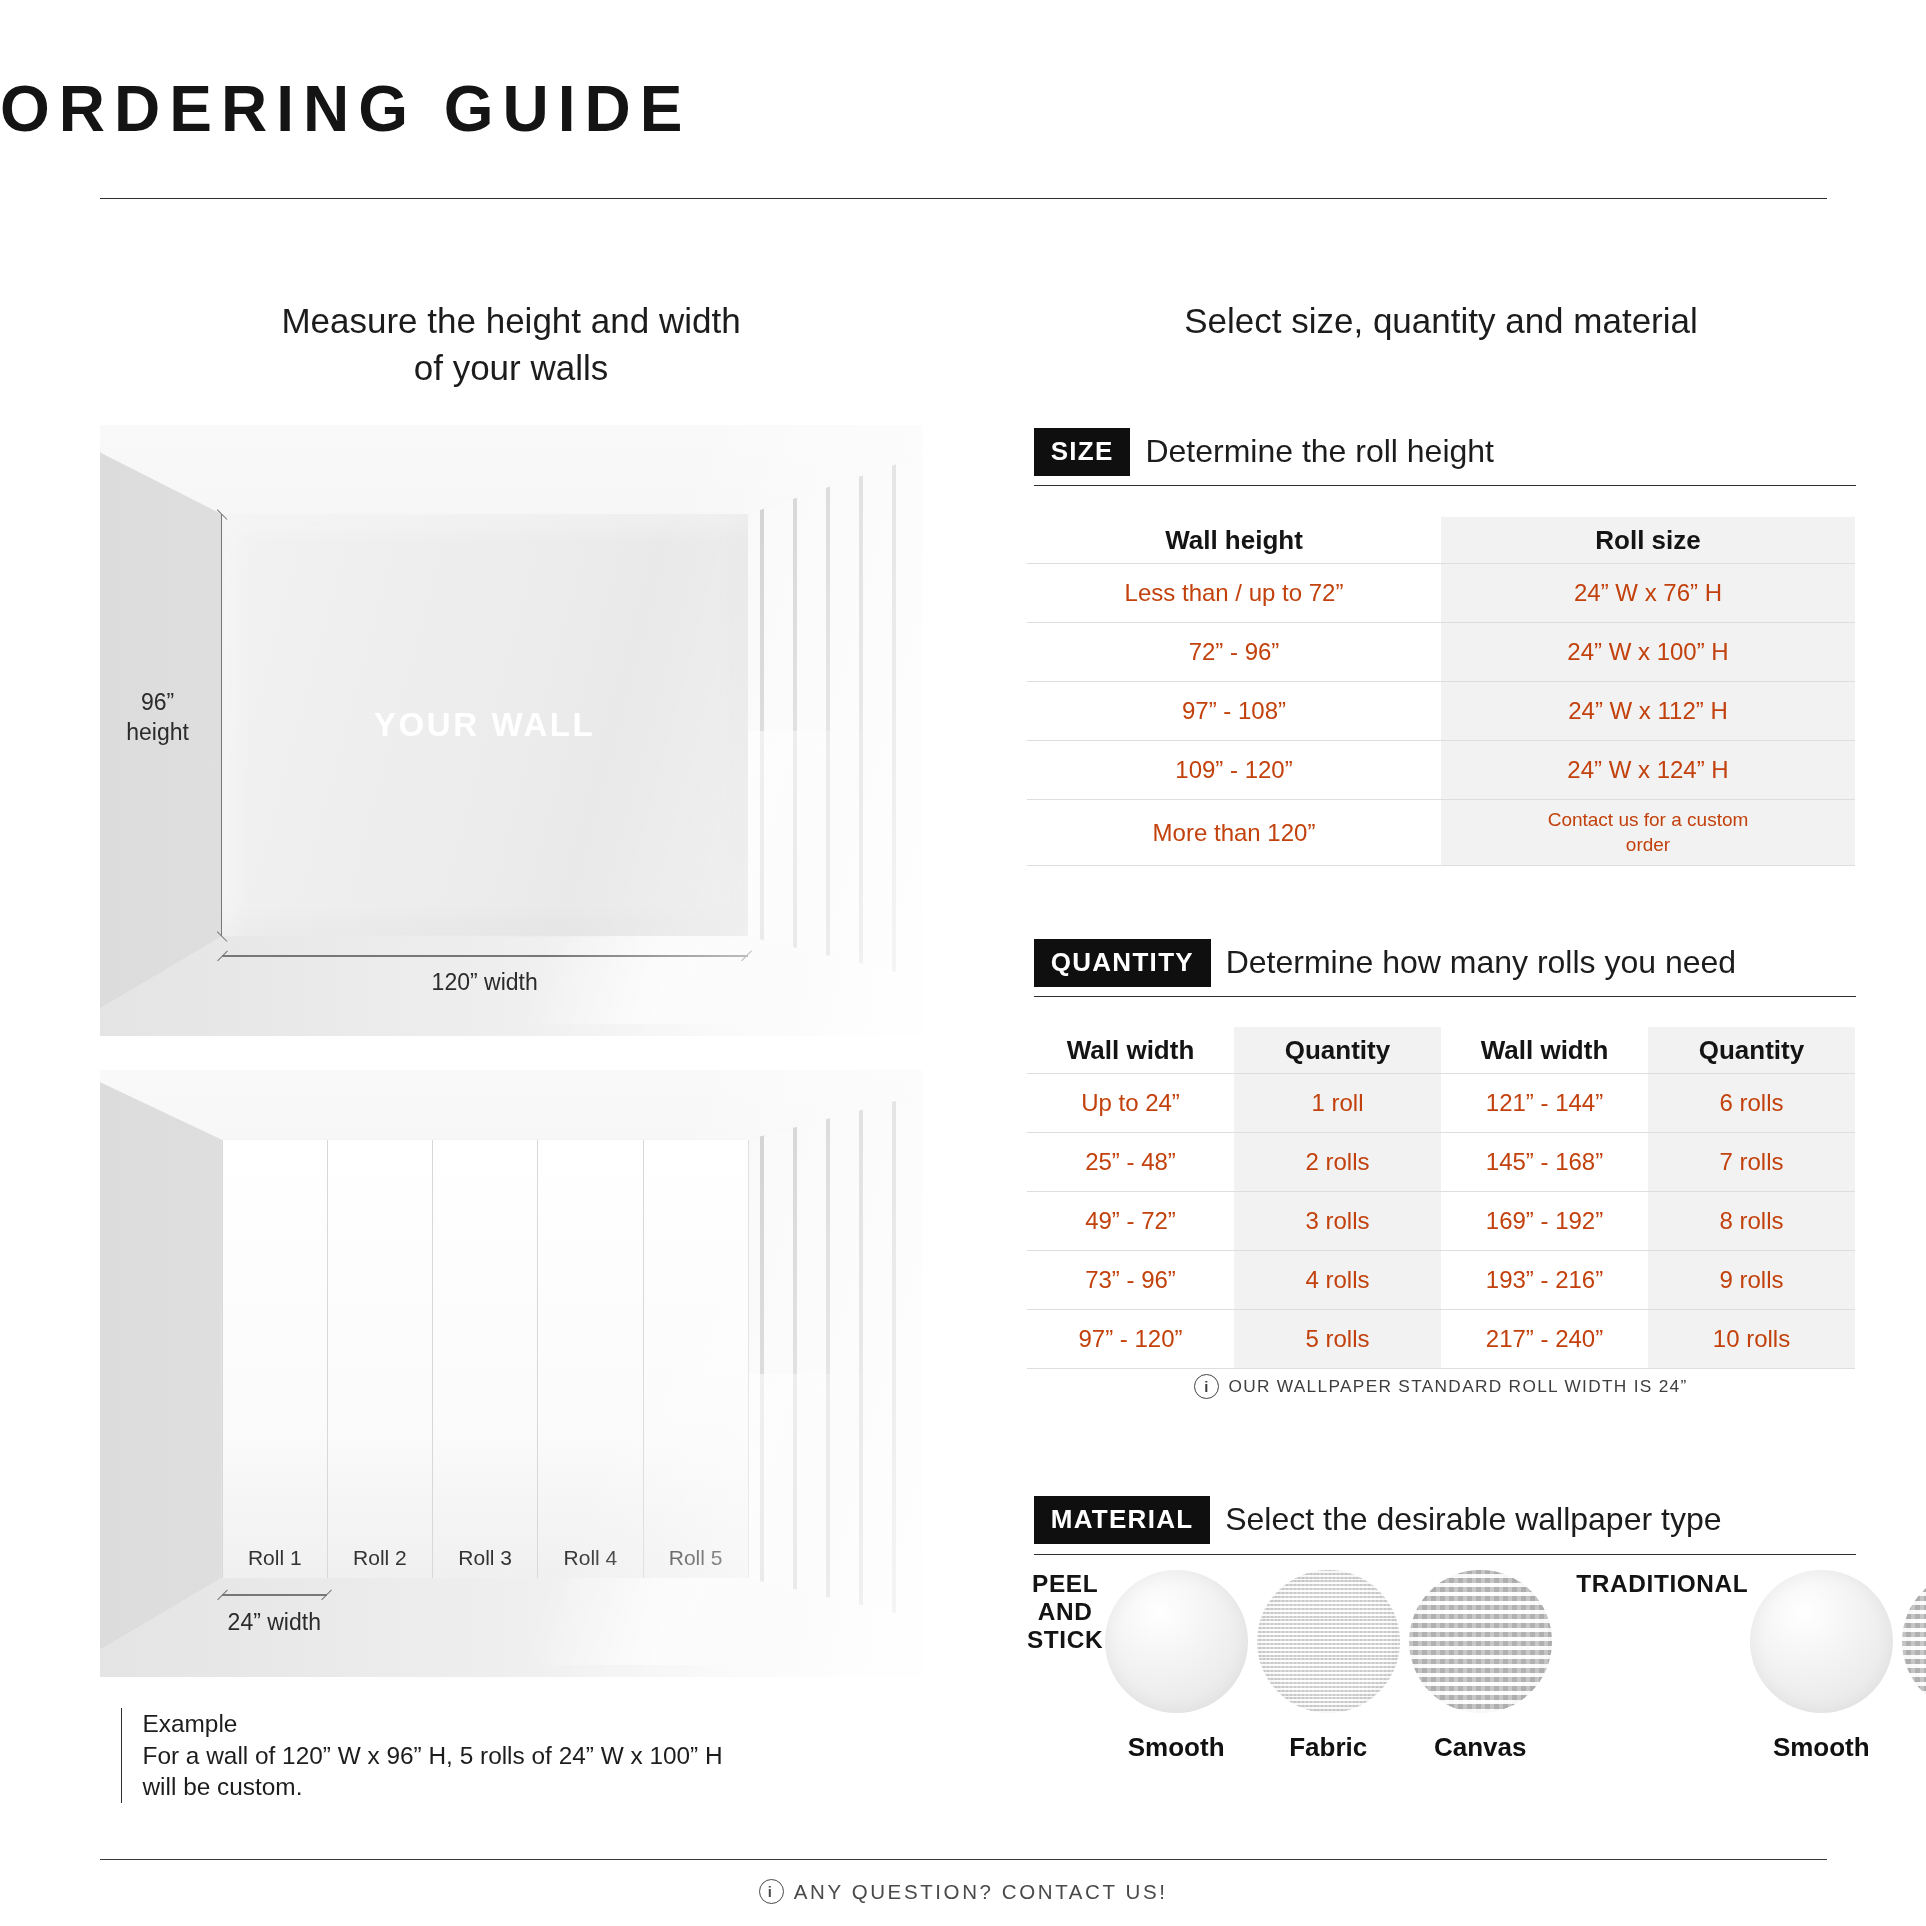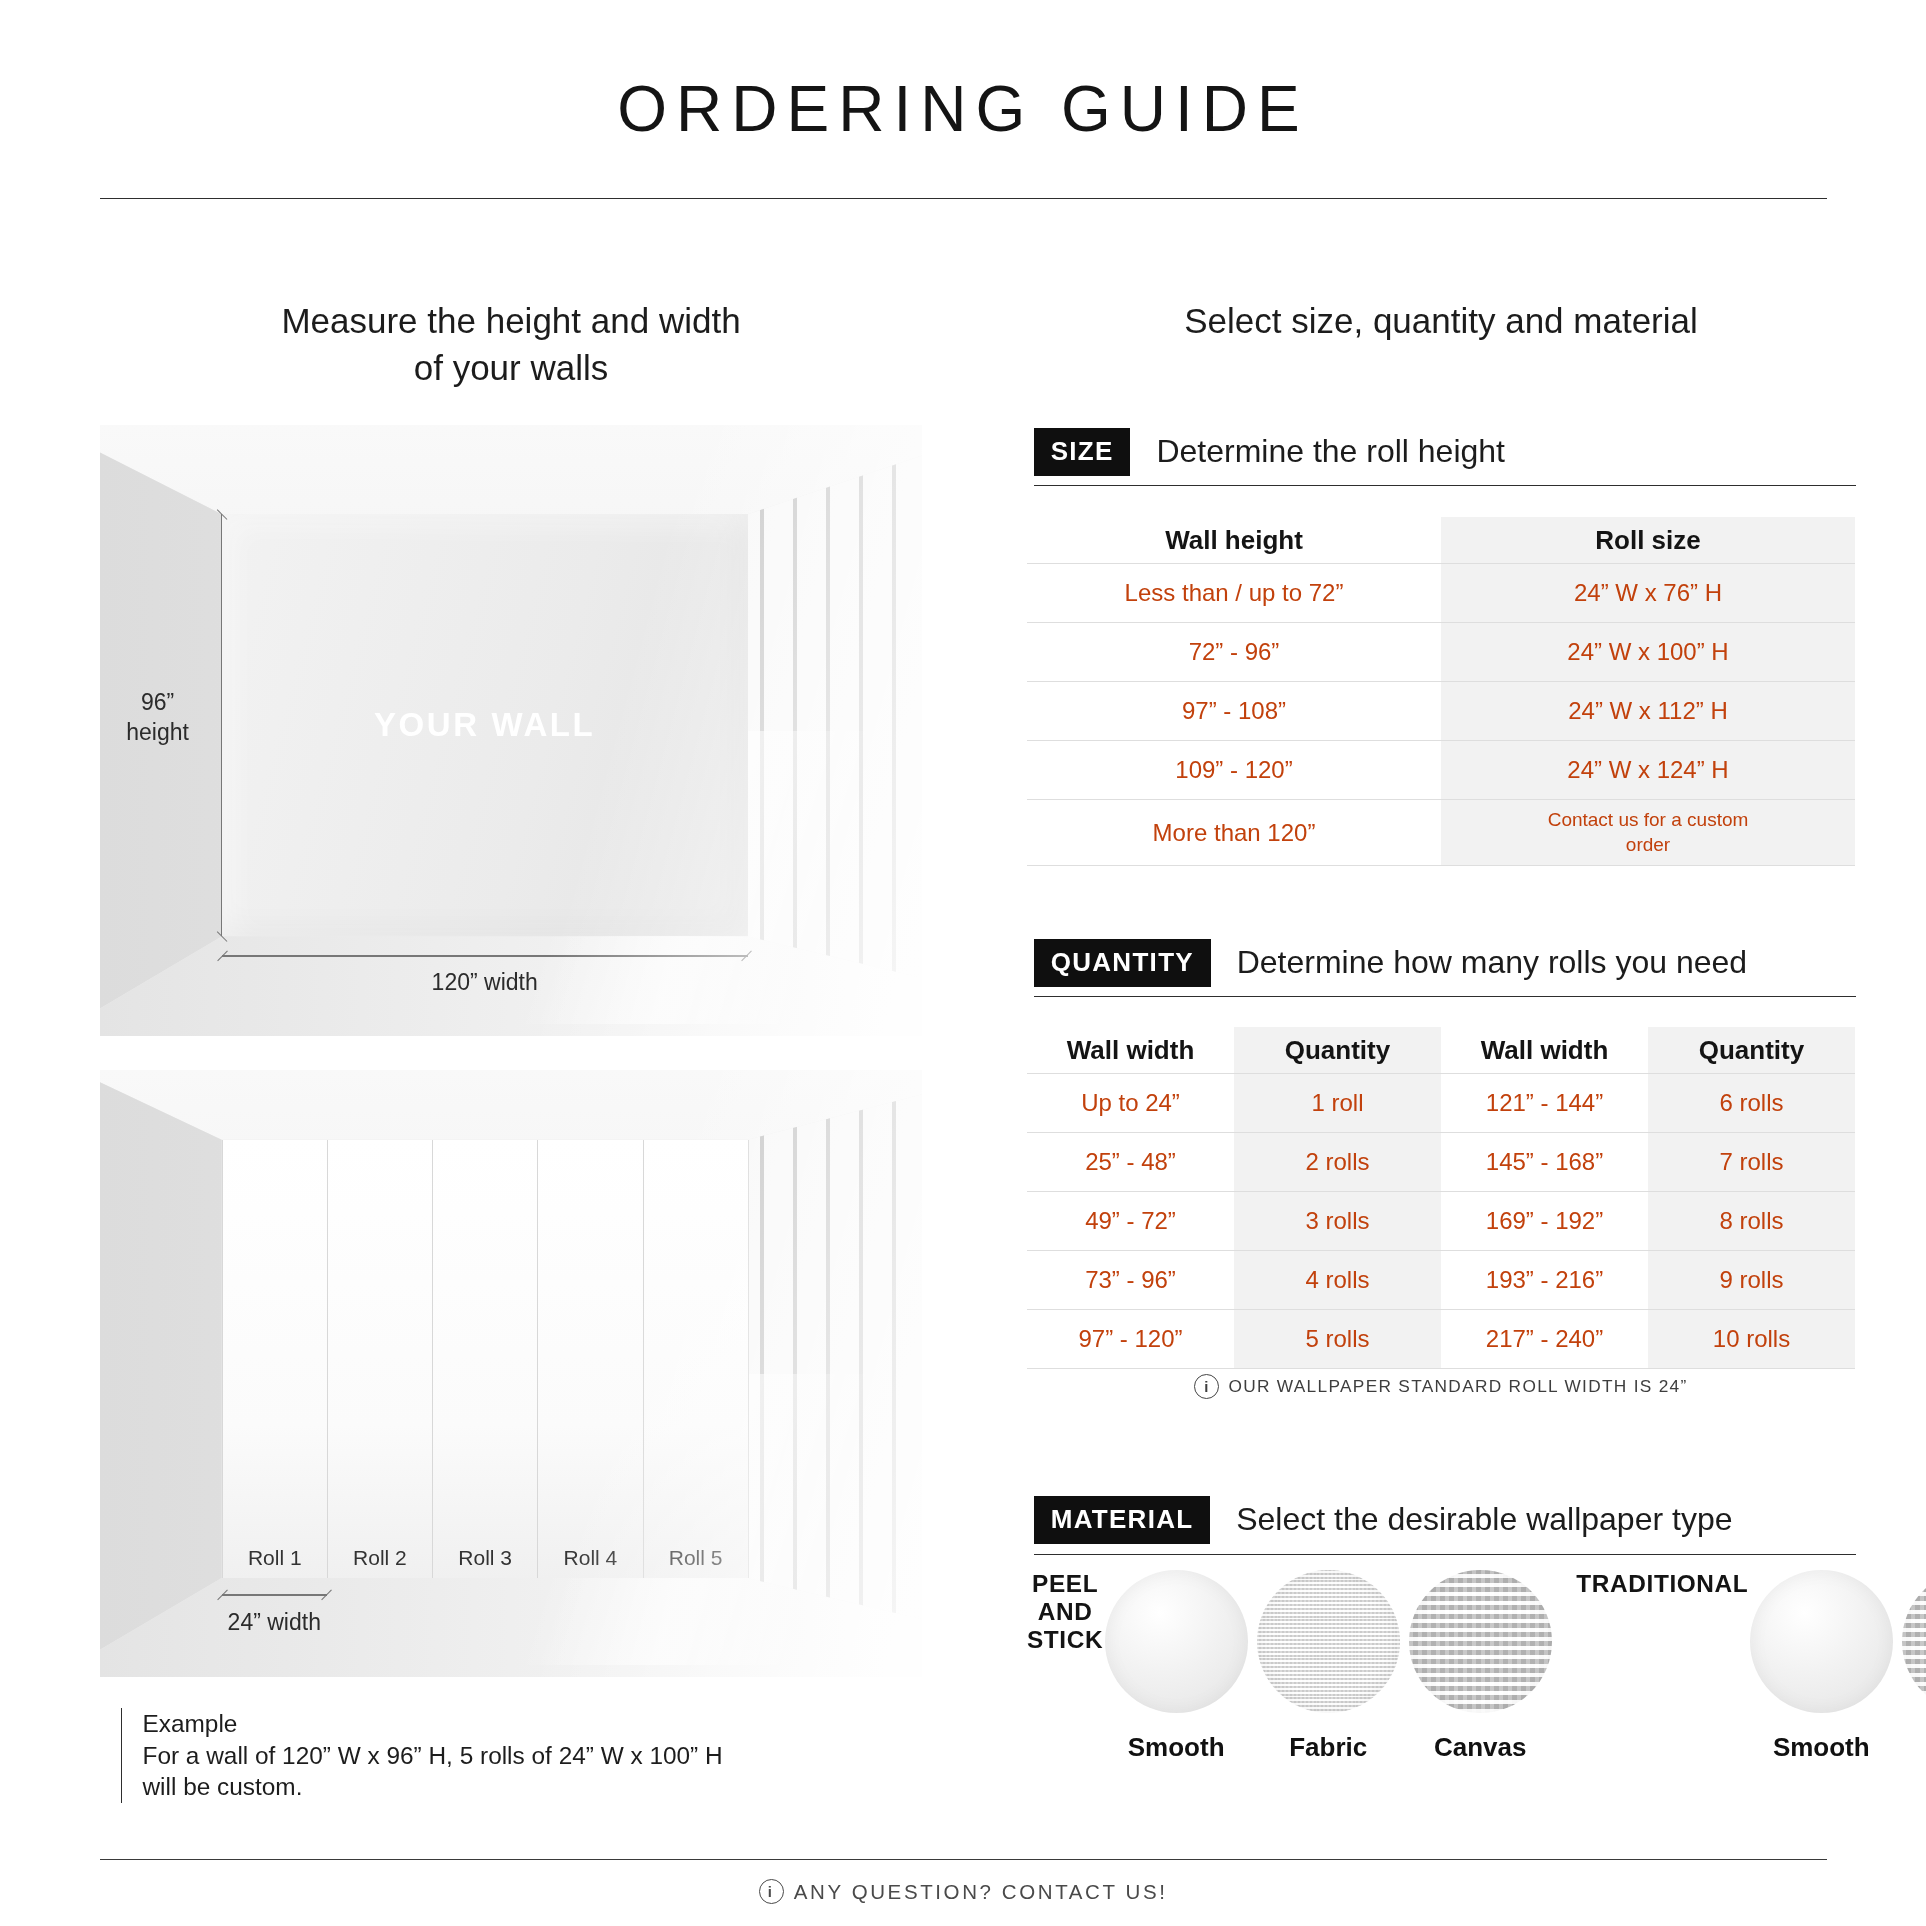--- a/index.html
+++ b/index.html
@@ -14,23 +14,23 @@
     width: 1926px;
     height: 1926px;
     background: #ffffff;
     overflow: hidden;
   }
   
   .title {
     position: absolute;
     top: 72px; left: 0;
     width: 100%;
-    text-align: center;
+    text-align: left;
     font-size: 64px;
-    font-weight: 400;
+    font-weight: 700;
     letter-spacing: 9px;
     color: #141414;
   }
   .rule {
     position: absolute;
     left: 100px;
     width: 1727px;
     height: 1.3px;
     background: #2e2e2e;
   }
@@ -179,21 +179,21 @@
     line-height: 1.3;
     color: #1d1d1d;
   }
 
   
   .section-head {
     position: absolute;
     left: 1034px;
     display: flex;
     align-items: center;
-    gap: 26px;
+    gap: 15px;
   }
   .badge {
     background: #0f0f0f;
     color: #ffffff;
     font-weight: 700;
     font-size: 26px;
     letter-spacing: 1.3px;
     padding: 8.3px 16.7px;
   }
   .section-title {

